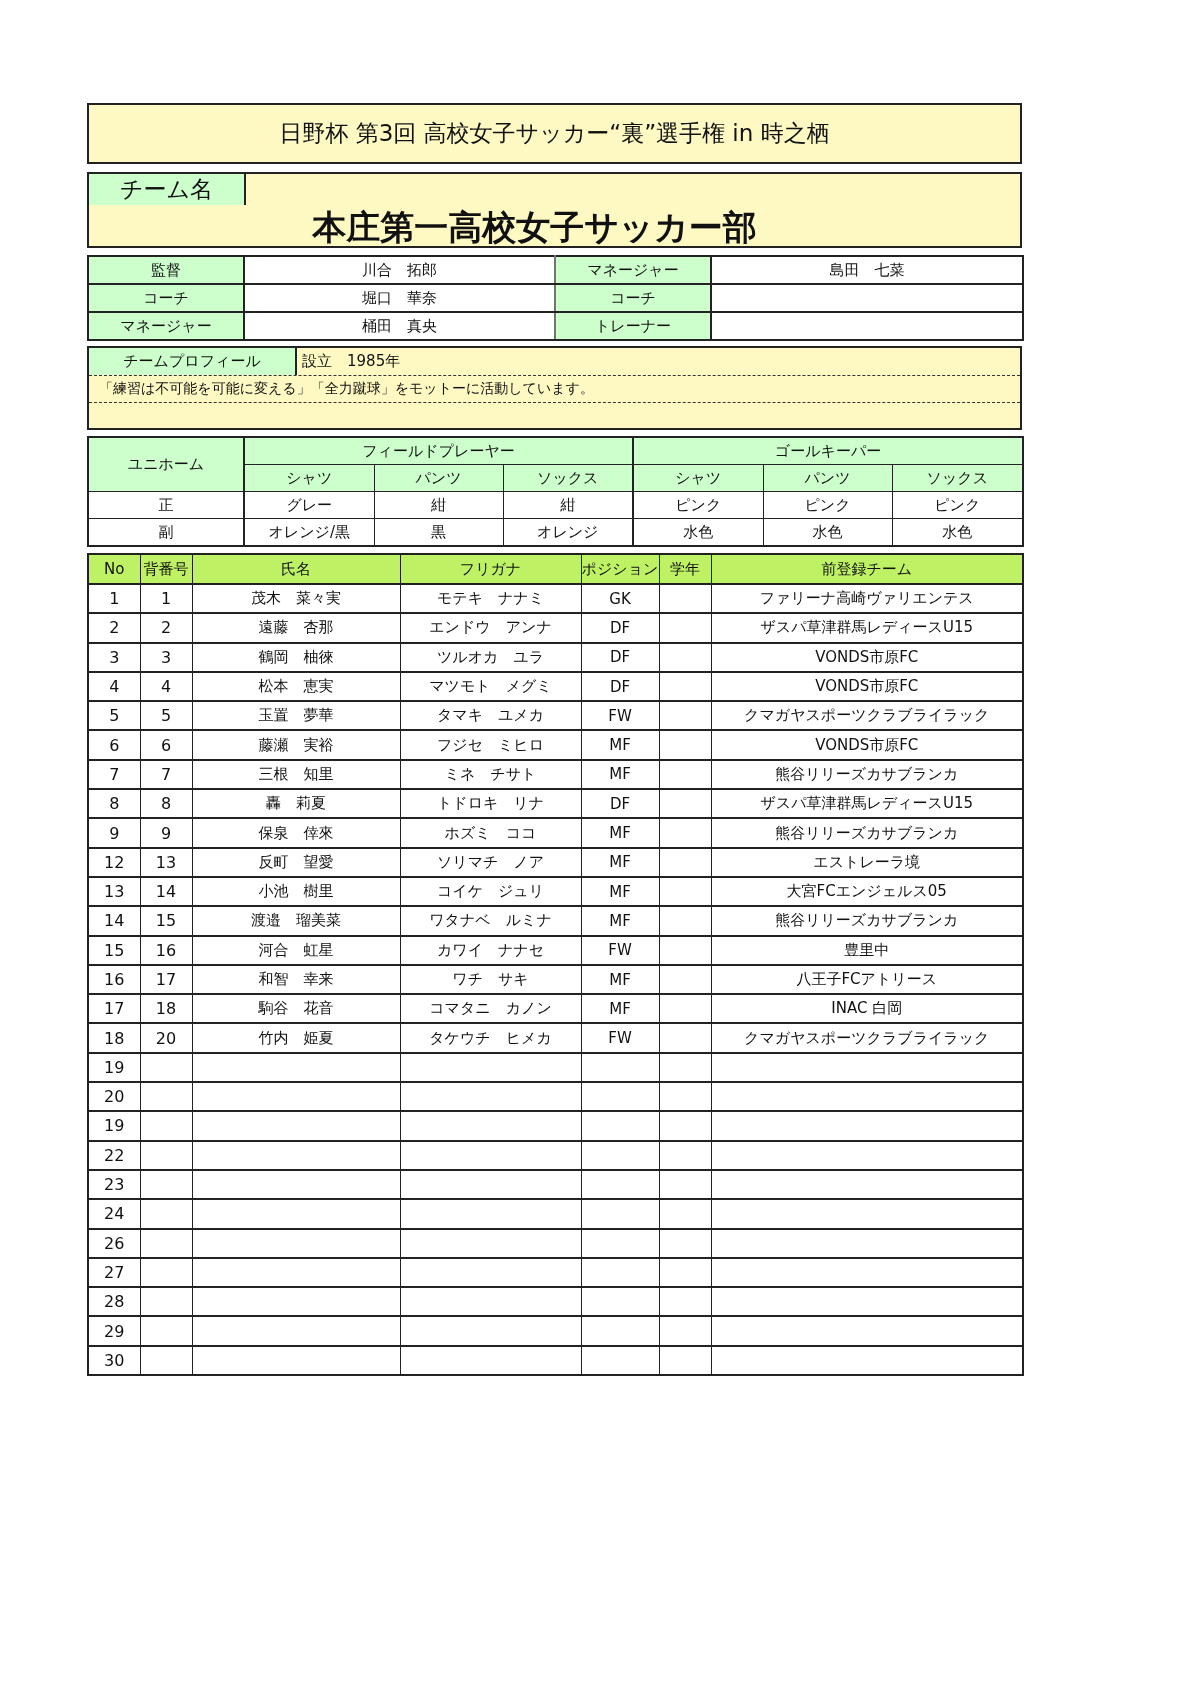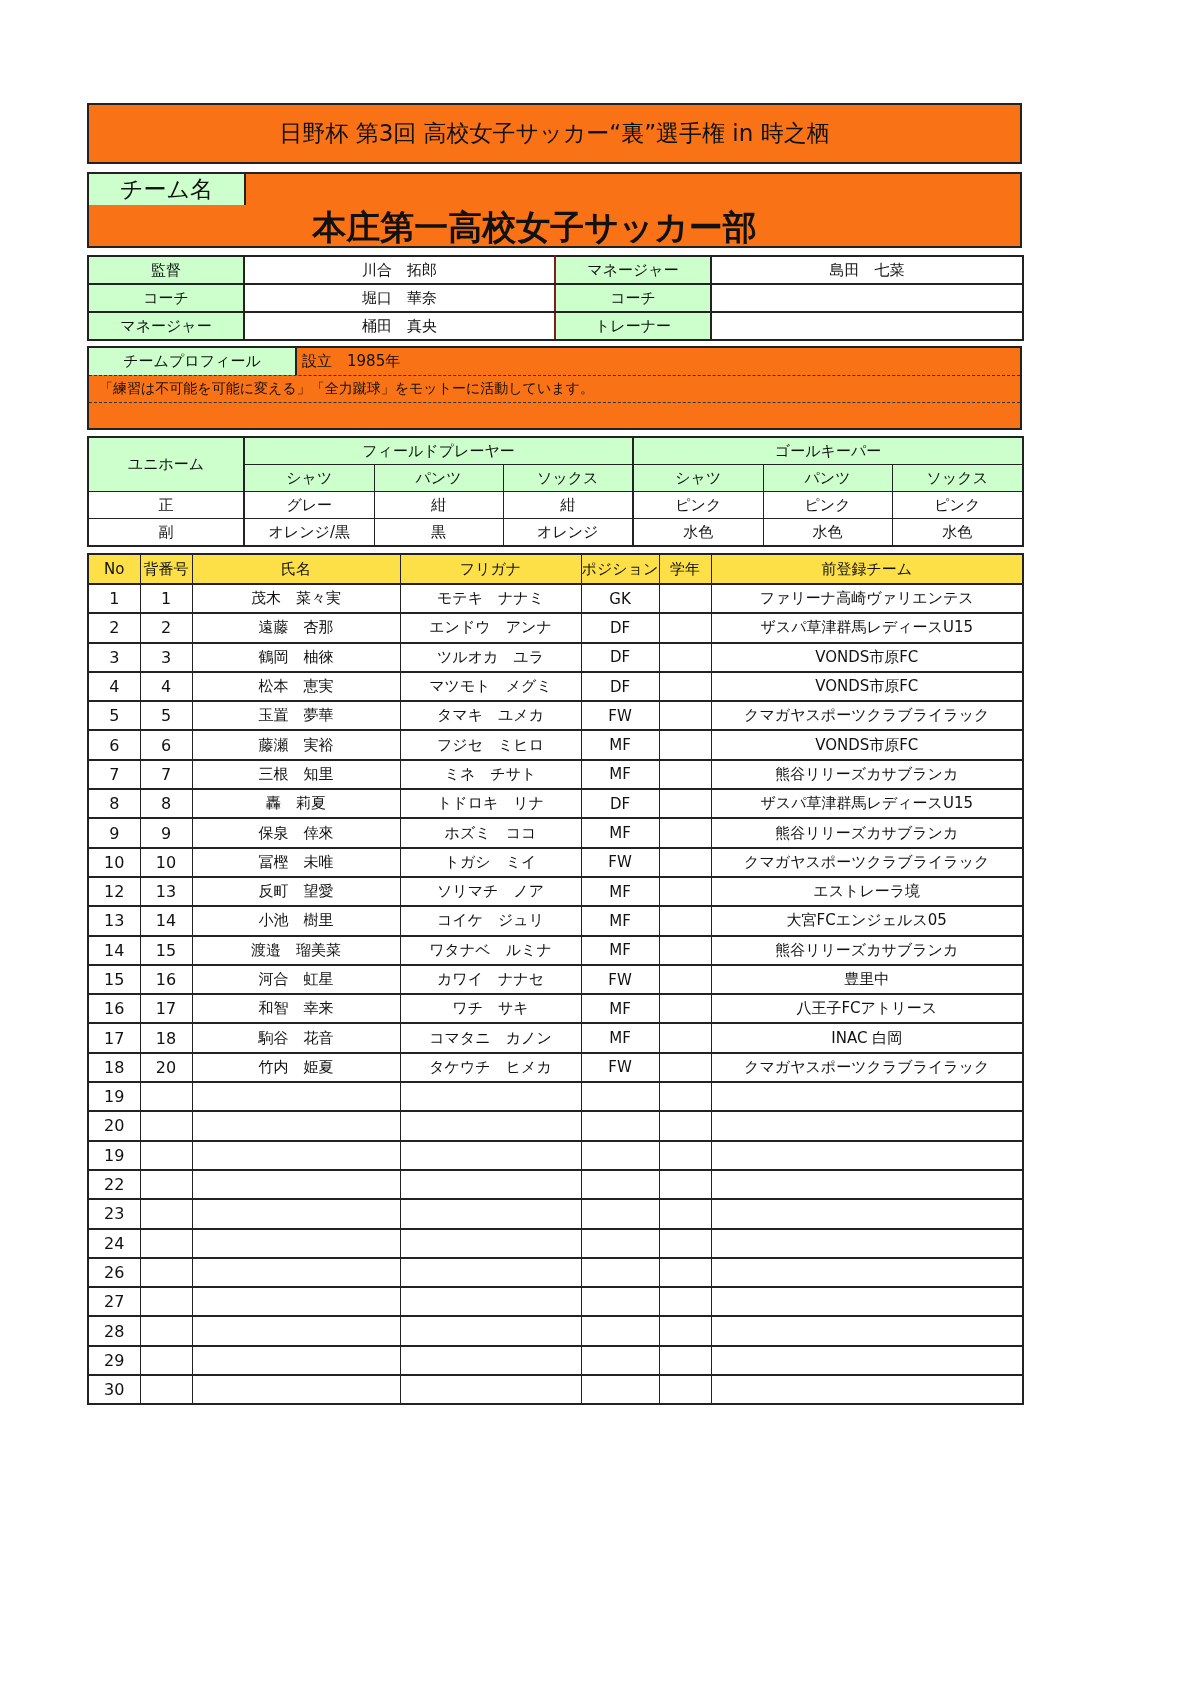--- a/index.html
+++ b/index.html
@@ -1,56 +1,56 @@
 <!DOCTYPE html>
 <html><head>
 <meta charset="utf-8">
 <style>
   html, body { margin: 0; padding: 0; background: #ffffff; }
   body { width: 1190px; height: 1683px; position: relative; overflow: hidden;
          font-family: "DejaVu Sans", "Liberation Sans", sans-serif; color: #111; }
   .abs { position: absolute; box-sizing: border-box; }
-  .box { border: 2px solid #222; background: #f97316; }
+  .box { border: 2px solid #222; background: #fef9c3; }
   .green { background: #ccffcc; }
   .center { display: flex; align-items: center; justify-content: center; text-align: center; white-space: nowrap; }
   table { border-collapse: collapse; table-layout: fixed; position: absolute; }
   td { border: 1px solid #222; padding: 0; text-align: center; vertical-align: middle; white-space: nowrap; overflow: hidden; }
 
   
   #title-box { left: 87px; top: 103px; width: 935px; height: 61px; font-size: 23px; }
 
   
   #team-box { left: 87px; top: 172px; width: 935px; height: 76px; display: flex; flex-direction: column; }
   #team-label { width: 155px; height: 100%; border-right: 2px solid #222; font-size: 23px; }
   #team-name { flex: 1; font-size: 34px; font-weight: bold; padding-right: 40px; }
 
   
   #staff-table { left: 87px; top: 255px; width: 935px; border: 2px solid #222; font-size: 15px; }
   #staff-table td { height: 26px; border-width: 2px 1px; }
   #staff-table td.lbl { border-right: 2px solid #222; }
-  #staff-table td.sep { border-right: 2px solid #7f1d1d; }
+  #staff-table td.sep { border-right: 2px solid #737373; }
 
   
   #profile-box { left: 87px; top: 346px; width: 935px; height: 84px; font-size: 14px; }
   #profile-row1 { position: absolute; left: 0; top: 0; right: 0; height: 27px; display: flex; border-bottom: 1px dashed #333; }
   #profile-label { width: 206px; border-right: 2px solid #222; font-size: 15px; }
   #profile-founded { padding-left: 5px; display: flex; align-items: center; font-size: 15px; }
   #profile-row2 { position: absolute; left: 0; top: 28px; right: 0; height: 26px; border-bottom: 1px dashed #333; display: flex; align-items: center; padding-left: 10px; font-size: 14px; }
   #profile-row3 { position: absolute; left: 0; top: 55px; right: 0; height: 26px; }
 
   
   #uniform-table { left: 87px; top: 436px; width: 935px; border: 2px solid #222; font-size: 15px; }
   #uniform-table td { height: 26px; }
   #uniform-table td.gs { border-left: 2px solid #222; }
   #uniform-table td.lbl { border-right: 2px solid #222; }
 
   
   #roster-table { left: 87px; top: 553px; width: 935px; border: 2px solid #222; font-size: 15px; }
   #roster-table td { height: 27.3px; border-top: 2px solid #222; border-bottom: 2px solid #222; }
-  #roster-table tr.hdr td { height: 28px; background: #fde047; }
+  #roster-table tr.hdr td { height: 28px; background: #bef264; }
   #roster-table td.c-no { font-size: 16px; }
   #roster-table td.c-num { font-size: 16px; }
 </style>
 </head>
 <body>
 
 <div id="title-box" class="abs box center">
   <span>日野杯 第3回 高校女子サッカー“裏”選手権 in 時之栖</span>
 </div>
 
@@ -237,29 +237,20 @@
       <tr>
         <td class="c-no">9</td>
         <td class="c-num">9</td>
         <td>保泉　倖來</td>
         <td>ホズミ　ココ</td>
         <td>MF</td>
         <td></td>
         <td>熊谷リリーズカサブランカ</td>
       </tr>
       <tr>
-        <td class="c-no">10</td>
-        <td class="c-num">10</td>
-        <td>冨樫　未唯</td>
-        <td>トガシ　ミイ</td>
-        <td>FW</td>
-        <td></td>
-        <td>クマガヤスポーツクラブライラック</td>
-      </tr>
-      <tr>
         <td class="c-no">12</td>
         <td class="c-num">13</td>
         <td>反町　望愛</td>
         <td>ソリマチ　ノア</td>
         <td>MF</td>
         <td></td>
         <td>エストレーラ境</td>
       </tr>
       <tr>
         <td class="c-no">13</td>

